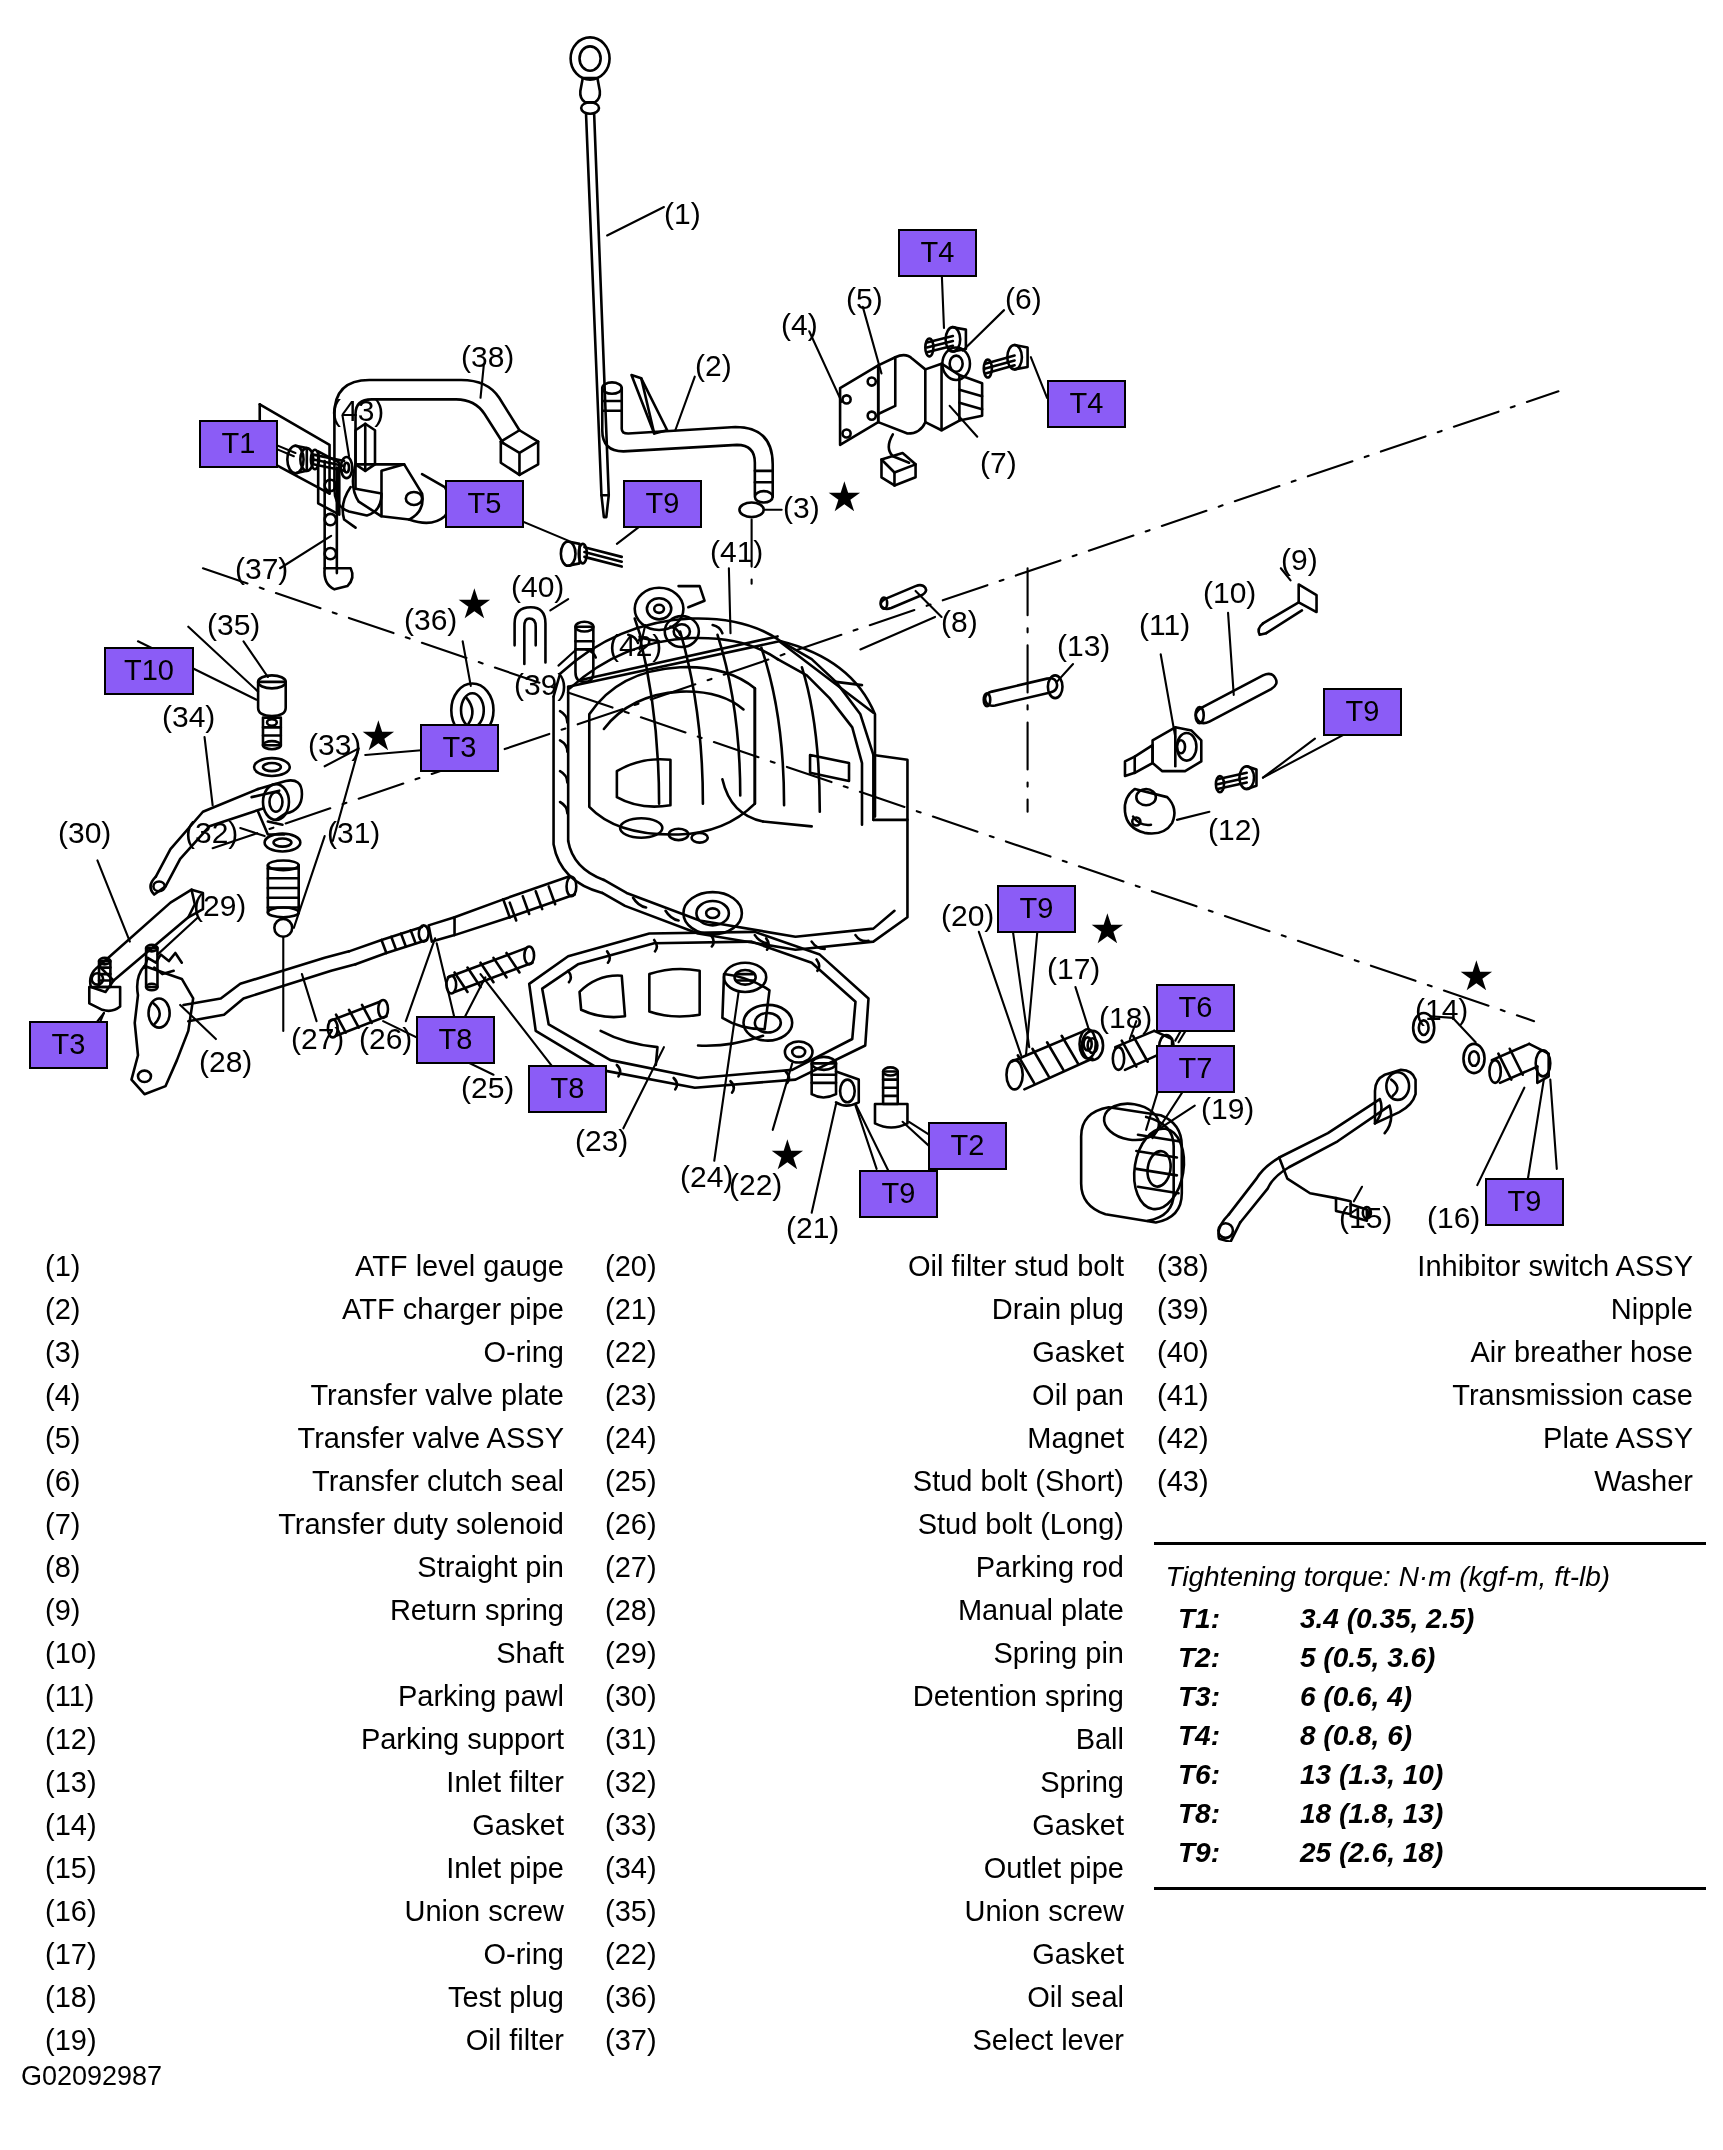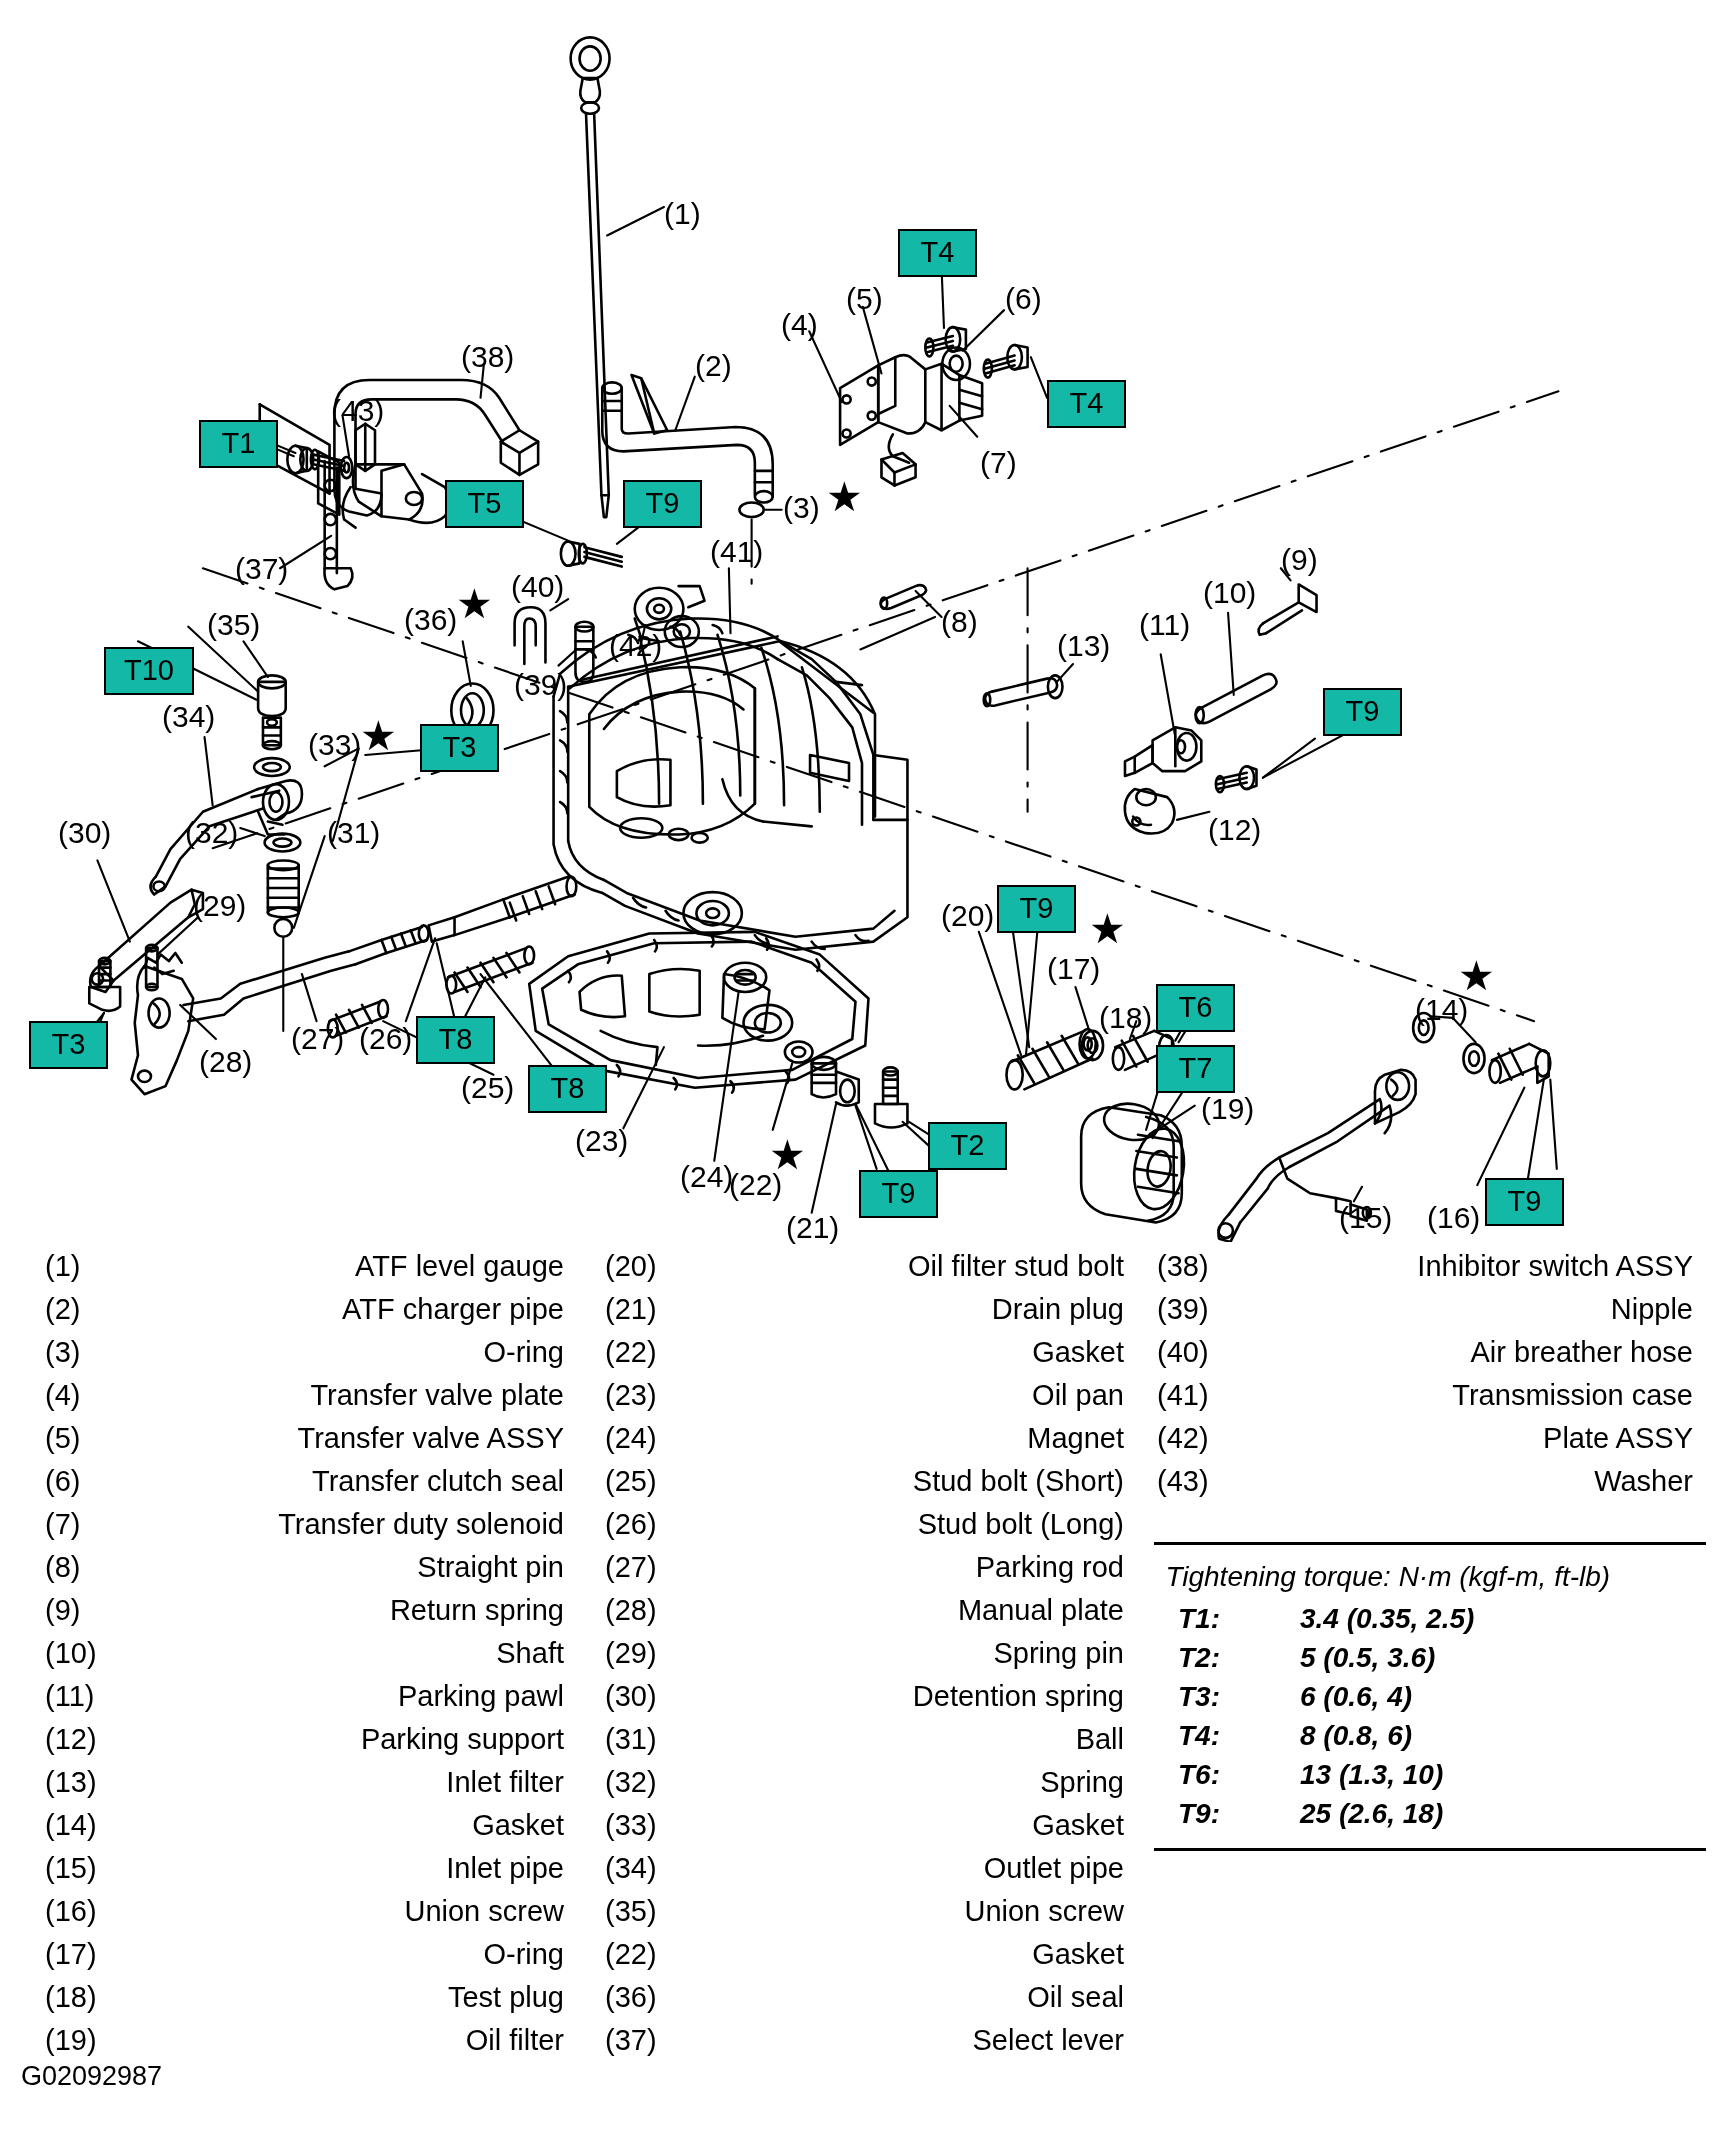--- a/index.html
+++ b/index.html
@@ -38,21 +38,21 @@
     font-size: 30px;
     line-height: 1;
     white-space: nowrap;
     color: #000;
   }
 
   
   .tbox {
     position: absolute;
     border: 2.4px solid #000;
-    background: #14b8a6;
+    background: #8b5cf6;
     font-family: "Liberation Sans", sans-serif;
     font-size: 29px;
     text-align: center;
     line-height: 42px;
     height: 44px;
     width: 75px;
     box-sizing: content-box;
   }
   .tbox.wide { width: 86px; margin-top: 48px; }
 
@@ -943,19 +943,23 @@
     </div>
   <div class="torque-row">
       <span class="torque-key">T4:</span>
       <span class="torque-val">8 (0.8, 6)</span>
     </div>
   <div class="torque-row">
       <span class="torque-key">T6:</span>
       <span class="torque-val">13 (1.3, 10)</span>
     </div>
   <div class="torque-row">
+      <span class="torque-key">T8:</span>
+      <span class="torque-val">18 (1.8, 13)</span>
+    </div>
+  <div class="torque-row">
       <span class="torque-key">T9:</span>
       <span class="torque-val">25 (2.6, 18)</span>
     </div>
 </div>
 
 <div id="figure-id">G02092987</div>
 
 
 </body></html>

